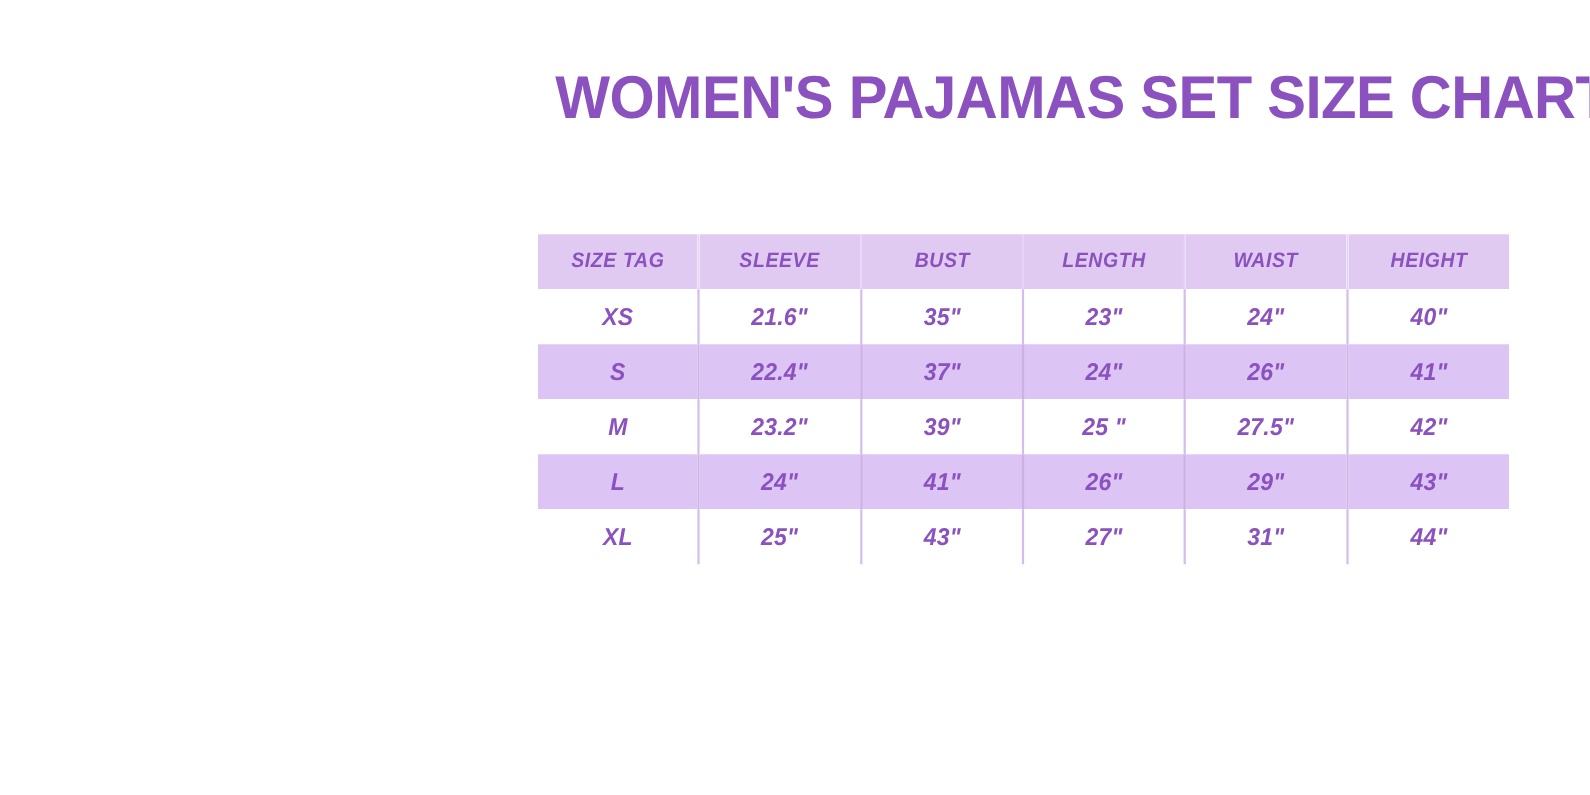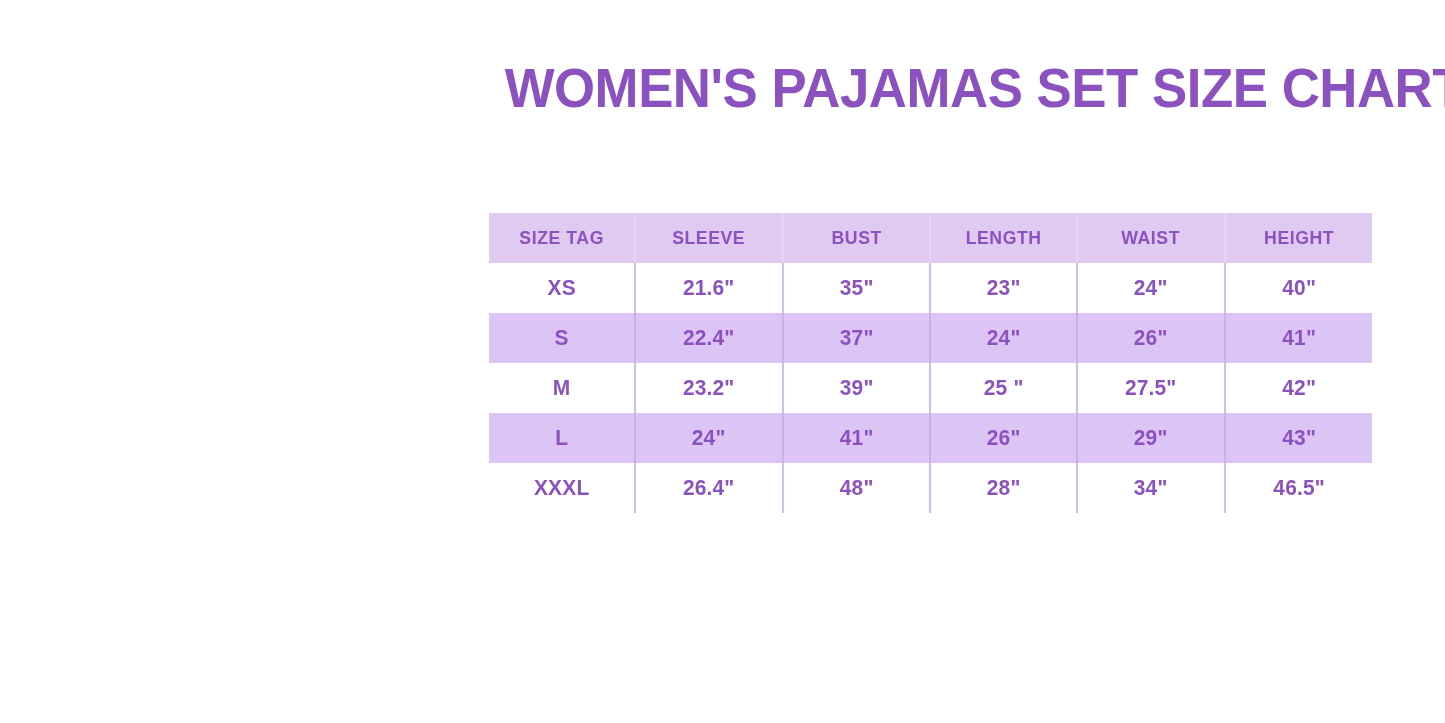--- a/index.html
+++ b/index.html
@@ -40,20 +40,21 @@
   }
 
   
   .size-table {
     position: absolute;
     left: 487px;
     top: 213px;
     width: 884px;
     border-collapse: collapse;
     table-layout: fixed;
+    font-style: italic;
   }
 
   .size-table col {
     width: 147.33px;
   }
 
   .size-table th,
   .size-table td {
     height: 50px;
     padding: 0;
@@ -160,27 +161,27 @@
 
       <tr class="shaded">
         <td>L</td>
         <td>24"</td>
         <td>41"</td>
         <td>26"</td>
         <td>29"</td>
         <td>43"</td>
       </tr>
 
+      <tr>
+        <td>XL</td>
+        <td>25"</td>
+        <td>43"</td>
+        <td>27"</td>
+        <td>31"</td>
+        <td>44"</td>
+      </tr>
 
 
-      <tr>
-        <td>XXXL</td>
-        <td>26.4"</td>
-        <td>48"</td>
-        <td>28"</td>
-        <td>34"</td>
-        <td>46.5"</td>
-      </tr>
 
     </tbody>
   </table>
 
 </div>
 
 </body></html>

